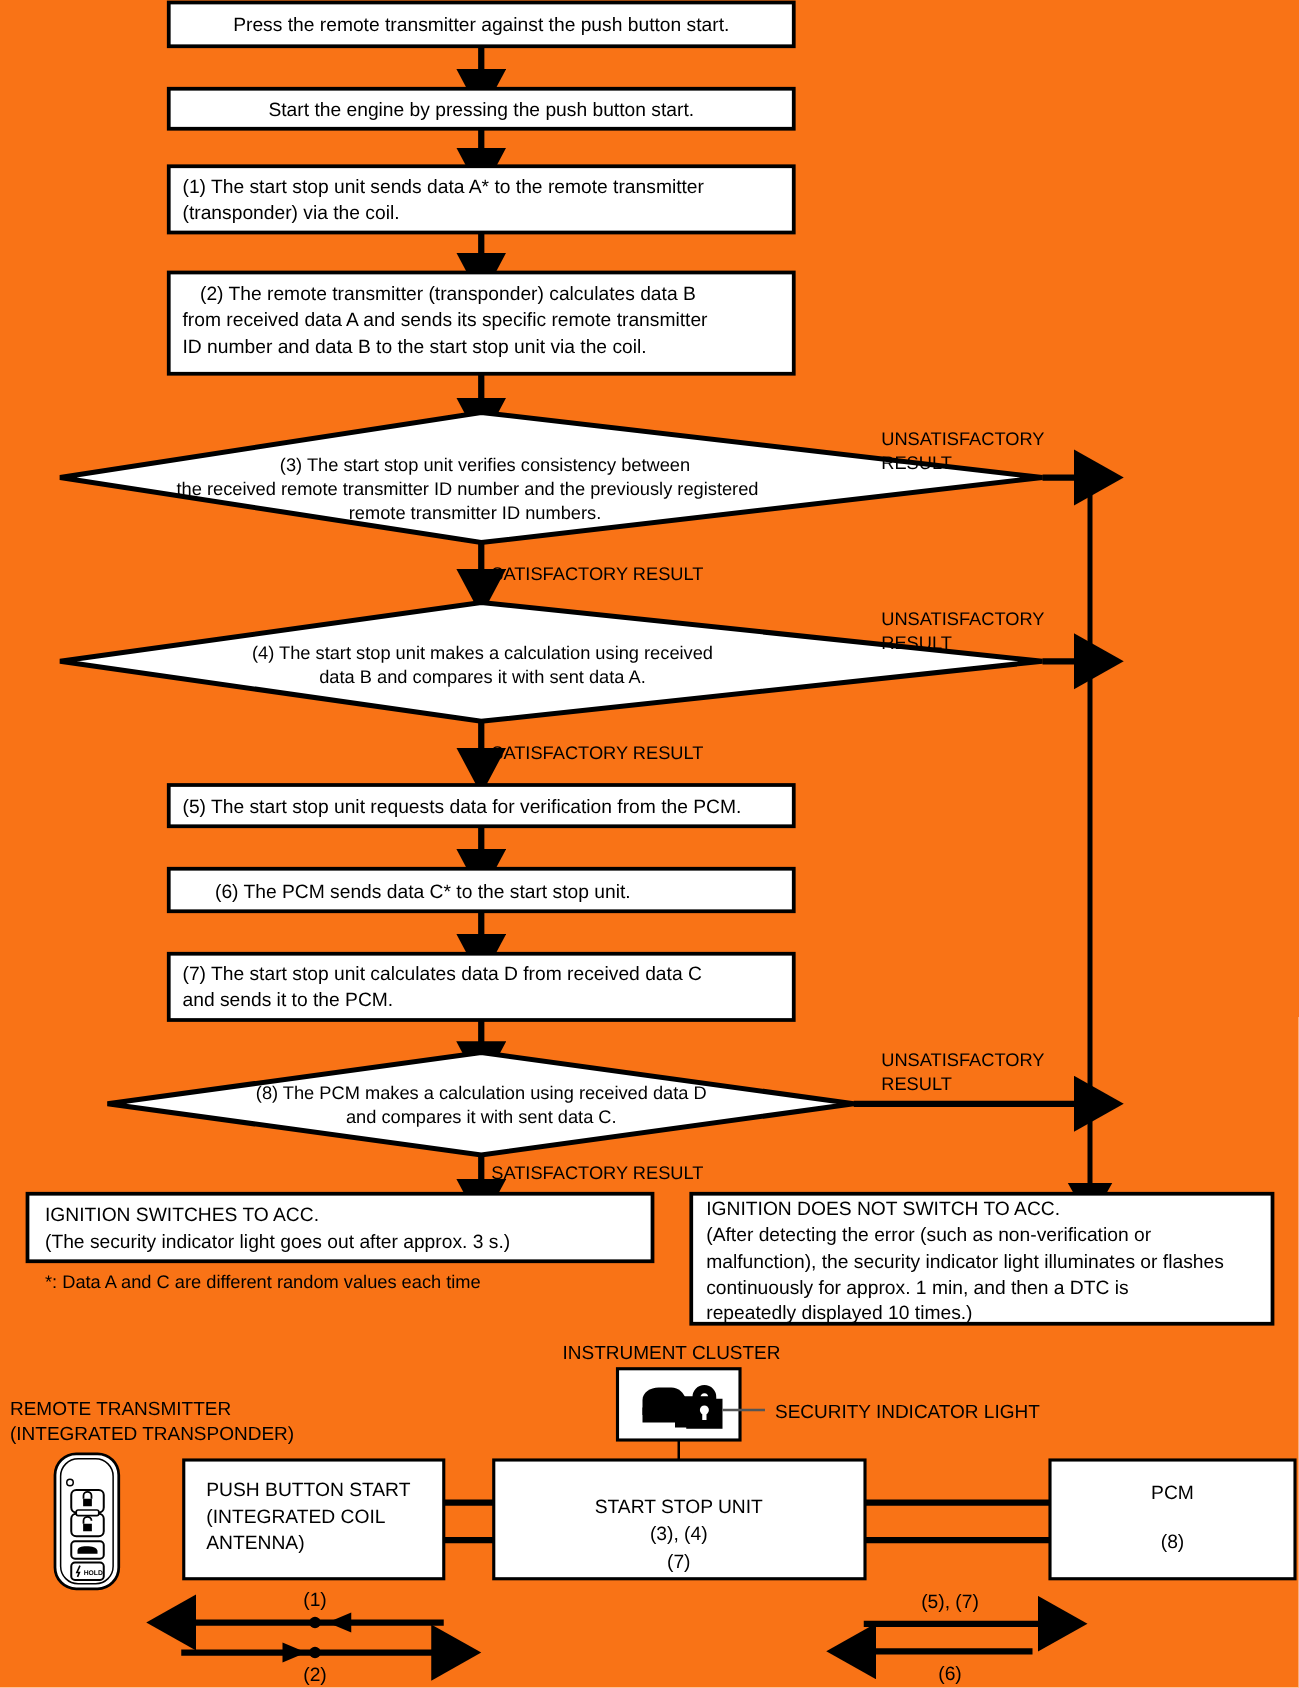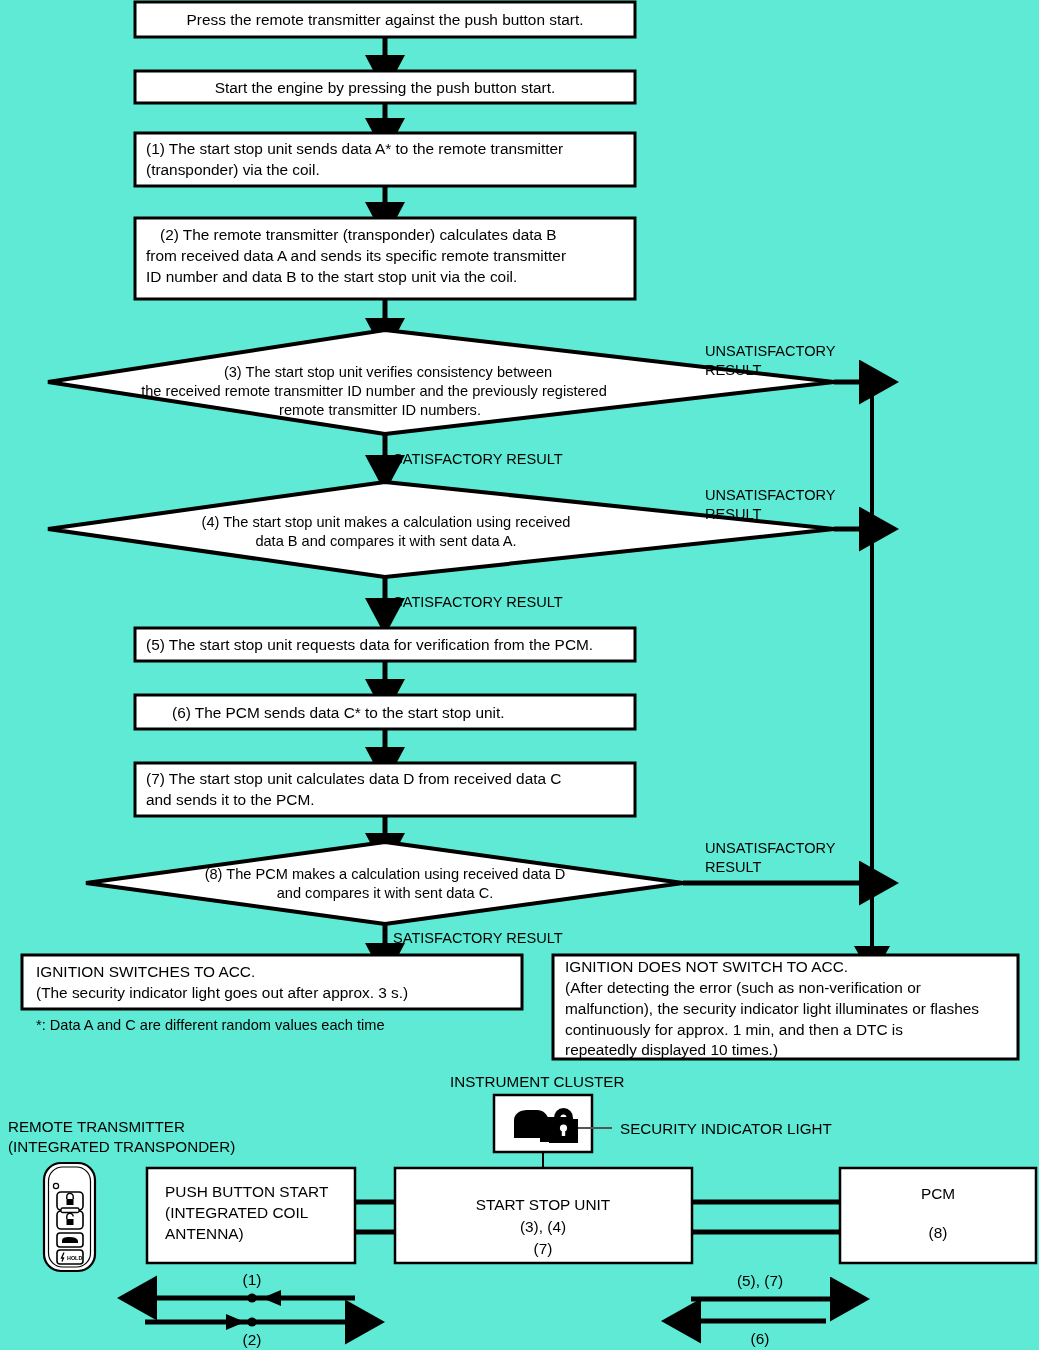--- a/index.html
+++ b/index.html
@@ -1,18 +1,18 @@
 <!DOCTYPE html>
 <html><head>
 <meta charset="utf-8">
 <title>Immobilizer System Operation Flowchart</title>
 <style>
   html,body{margin:0;padding:0;background:#ffffff;}
   body{font-family:"Liberation Sans", sans-serif;}
-  #root{position:relative;width:1039px;height:1350px;background:#5eead4;overflow:hidden;}
+  #root{position:relative;width:1039px;height:1350px;background:#f97316;overflow:hidden;}
   svg.diagram{position:absolute;left:0;top:0;width:1039px;height:1350px;}
   .shape-fill{fill:#ffffff;stroke:#000000;}
   .box{stroke-width:3;}
   .diamond{stroke-width:4;fill:#ffffff;stroke:#000000;}
   .thinbox{stroke-width:2.5;fill:#ffffff;stroke:#000000;}
   .conn{stroke:#000000;stroke-width:5;fill:none;}
   .conn-thin{stroke:#000000;stroke-width:2;fill:none;}
   .busline{stroke:#000000;stroke-width:4;fill:none;}
   .arrowline{stroke:#000000;stroke-width:5;fill:none;}
   .leaderline{stroke:#555555;stroke-width:2;fill:none;}

